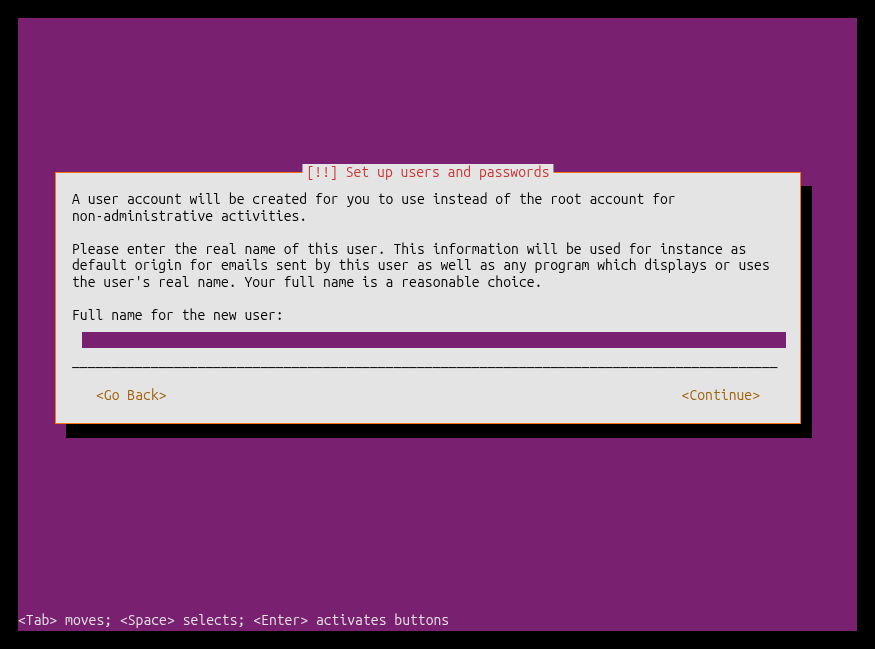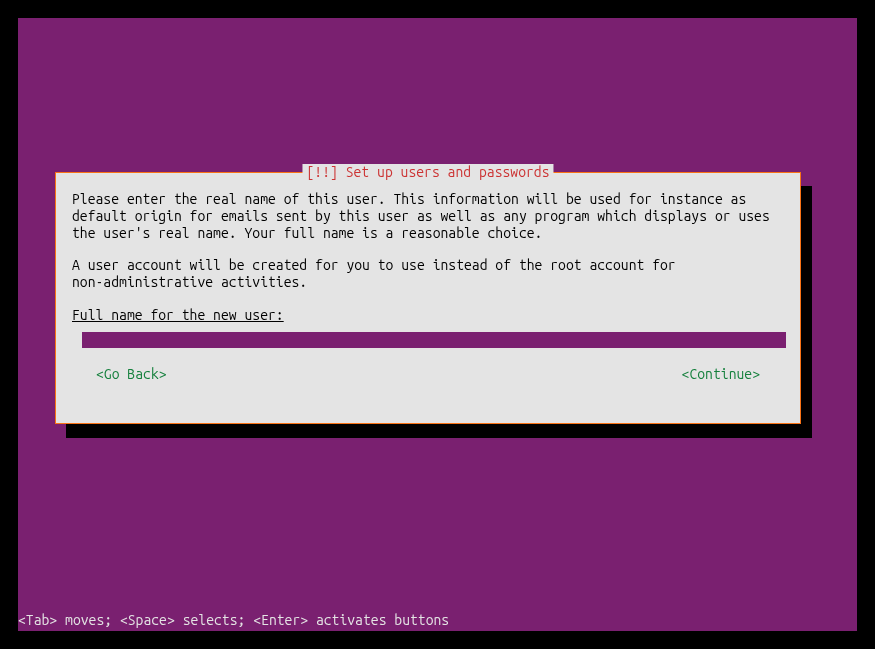--- a/index.html
+++ b/index.html
@@ -55,21 +55,20 @@
     .dialog-body {
       padding: 18px 16px 16px 16px;
       color: #000;
     }
     .para {
       margin-bottom: 16px;
       white-space: pre-wrap;
     }
     .prompt {
       margin-bottom: 8px;
-      text-decoration: underline;
     }
     .input-row {
       margin-top: 2px;
       margin-bottom: 4px;
     }
     .input-field {
       display: block;
       width: 704px;
       height: 16px;
       margin-left: 10px;
@@ -86,21 +85,21 @@
       letter-spacing: 0;
       white-space: pre;
       overflow: hidden;
       margin-left: 0;
     }
     .button-row {
       display: flex;
       justify-content: space-between;
       margin-top: 18px;
       padding: 0 24px;
-      color: #15803d;
+      color: #a16207;
       gap: 8px;
     }
     .btn {
       cursor: pointer;
       white-space: pre;
     }
     .help-bar {
       position: absolute;
       left: 0;
       bottom: 0;
@@ -113,29 +112,30 @@
 </head>
 <body>
 
 <div class="screen">
 
   <div class="dialog-shadow"></div>
 
   <div class="dialog">
     <div class="dialog-title">[!!] Set up users and passwords</div>
     <div class="dialog-body">
+      <div class="para">A user account will be created for you to use instead of the root account for
+non-administrative activities.</div>
       <div class="para">Please enter the real name of this user. This information will be used for instance as
 default origin for emails sent by this user as well as any program which displays or uses
 the user's real name. Your full name is a reasonable choice.</div>
-      <div class="para">A user account will be created for you to use instead of the root account for
-non-administrative activities.</div>
       <div class="prompt">Full name for the new user:</div>
       <div class="input-row">
         <input class="input-field" type="text" value="" style="">
       </div>
+      <div class="underline-row">__________________________________________________________________________________________</div>
       <div class="button-row">
         <span class="btn">&lt;Go Back&gt;</span>
         <span class="btn">&lt;Continue&gt;</span>
       </div>
     </div>
   </div>
 
   <div class="help-bar">&lt;Tab&gt; moves; &lt;Space&gt; selects; &lt;Enter&gt; activates buttons</div>
 
 </div>

